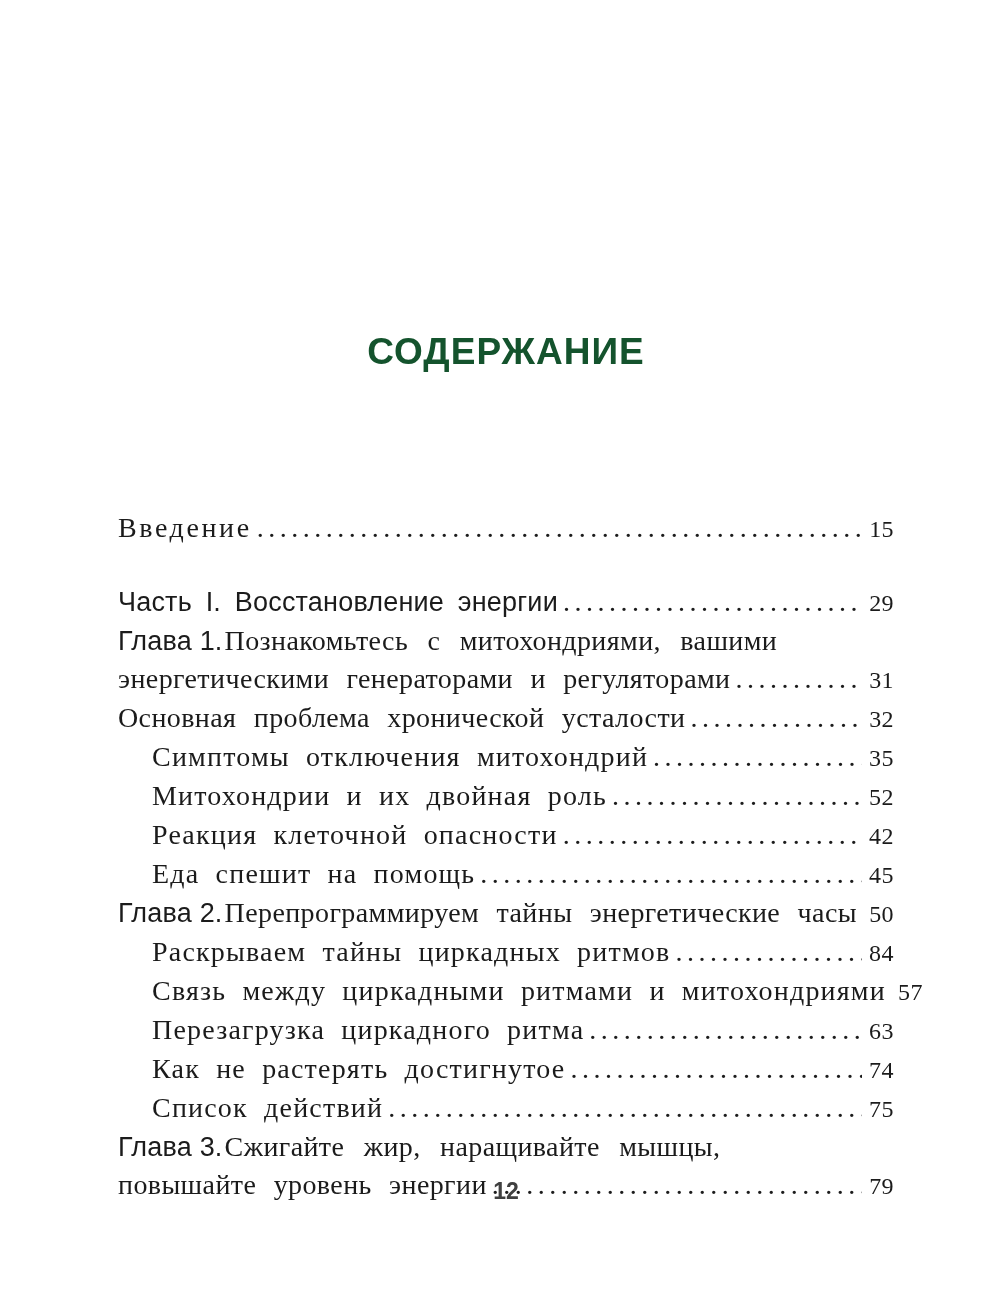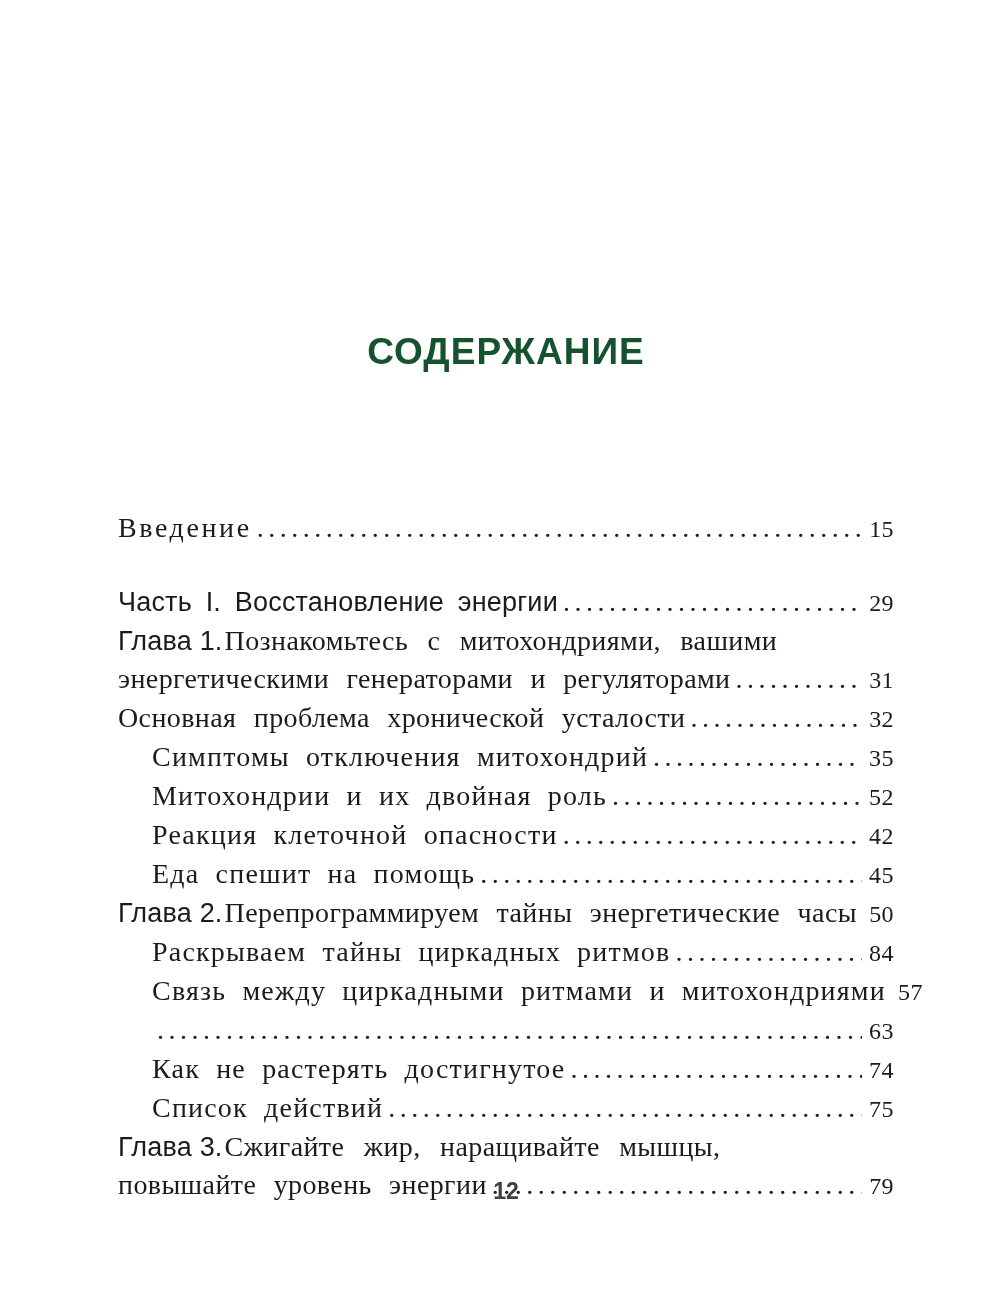--- a/index.html
+++ b/index.html
@@ -163,20 +163,21 @@
     <span class="pg it">84</span>
   </div>
 
   <div class="row sub">
     <span class="lbl it ws-8">Связь  между  циркадными  ритмами  и  митохондриями</span>
     <span class="leader"></span>
     <span class="pg it">57</span>
   </div>
 
   <div class="row sub">
+    <span class="lbl it ws-8">Перезагрузка  циркадного  ритма</span>
     <span class="leader"></span>
     <span class="pg it">63</span>
   </div>
 
   <div class="row sub">
     <span class="lbl it ws-8">Как  не  растерять  достигнутое</span>
     <span class="leader"></span>
     <span class="pg it">74</span>
   </div>
 

